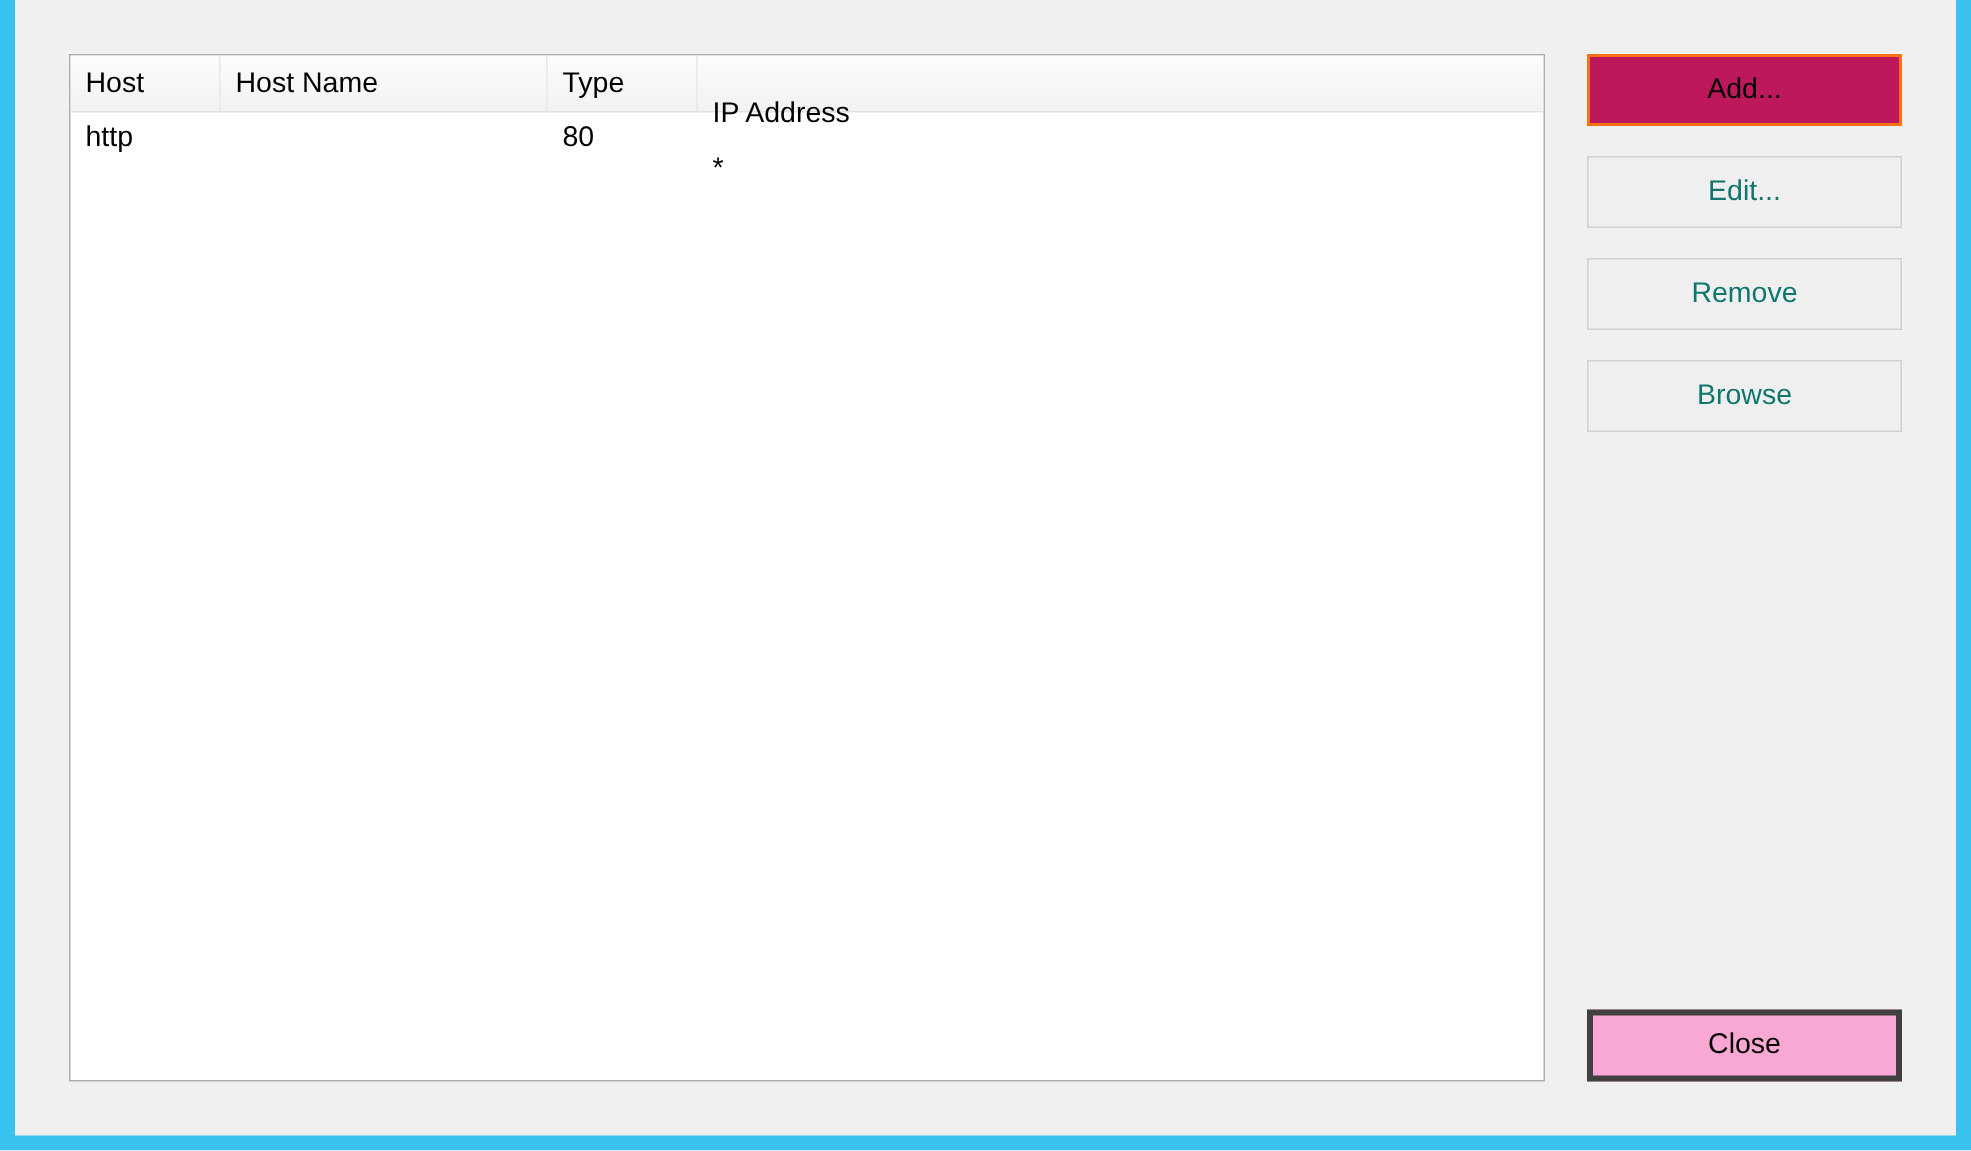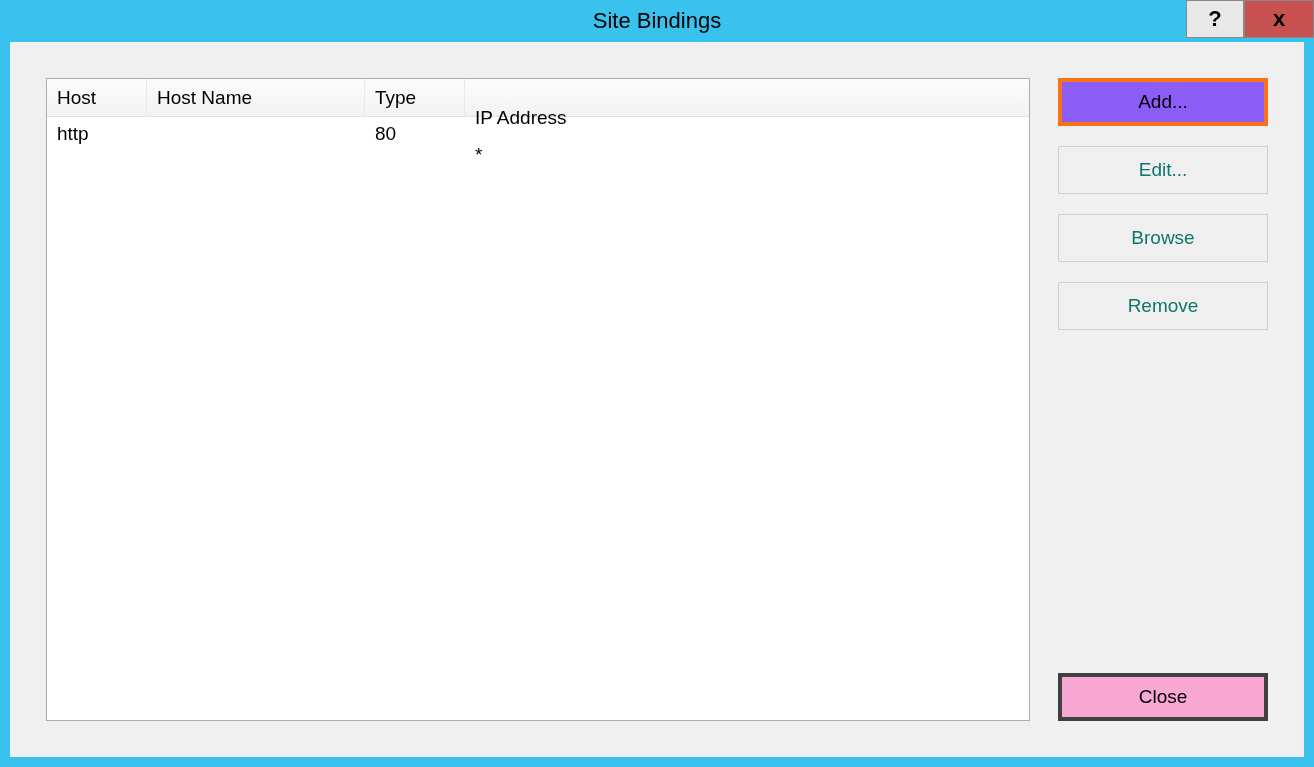--- a/index.html
+++ b/index.html
@@ -126,22 +126,22 @@
     .btn {
       height: 48px;
       background: #e1e1e1;
       border: 1px solid #adadad;
       font-size: 19px;
       font-family: inherit;
       color: #000;
       cursor: pointer;
     }
     .btn.default {
-      border: 4px solid #f97316;
-      background: #8b5cf6;
+      border: 2px solid #f97316;
+      background: #be185d;
     }
     .btn:disabled {
       color: #0f766e;
       background: #efefef;
       border-color: #d0d0d0;
       cursor: default;
     }
     .spacer { flex: 1; }
     .close-btn {
       height: 48px;
@@ -150,31 +150,20 @@
       font-size: 19px;
       font-family: inherit;
       color: #000;
       cursor: pointer;
     }
   </style>
 </head>
 <body>
 
 <div class="window">
-  <div class="titlebar">
-    <div class="titlebar-title">Site Bindings</div>
-    <div class="titlebar-controls">
-      <div class="title-btn help">
-        <span>?</span>
-      </div>
-      <div class="title-btn close">
-        <span>x</span>
-      </div>
-    </div>
-  </div>
 
   <div class="client-area">
     <div class="table-wrap">
       <div class="thead">
         <div class="th col-type">Host</div>
         <div class="th col-host">Host Name</div>
         <div class="th col-port">Type</div>
         <div class="th col-ip">IP Address</div>
       </div>
       <div class="tbody">
@@ -184,19 +173,19 @@
           <div class="td col-port">80</div>
           <div class="td col-ip">*</div>
           <div class="td col-bind"></div>
         </div>
       </div>
     </div>
 
     <div class="side">
       <button class="btn default">Add...</button>
       <button class="btn" disabled="">Edit...</button>
+      <button class="btn" disabled="">Remove</button>
       <button class="btn" disabled="">Browse</button>
-      <button class="btn" disabled="">Remove</button>
       <div class="spacer"></div>
       <button class="close-btn">Close</button>
     </div>
   </div>
 </div>
 
 </body></html>

